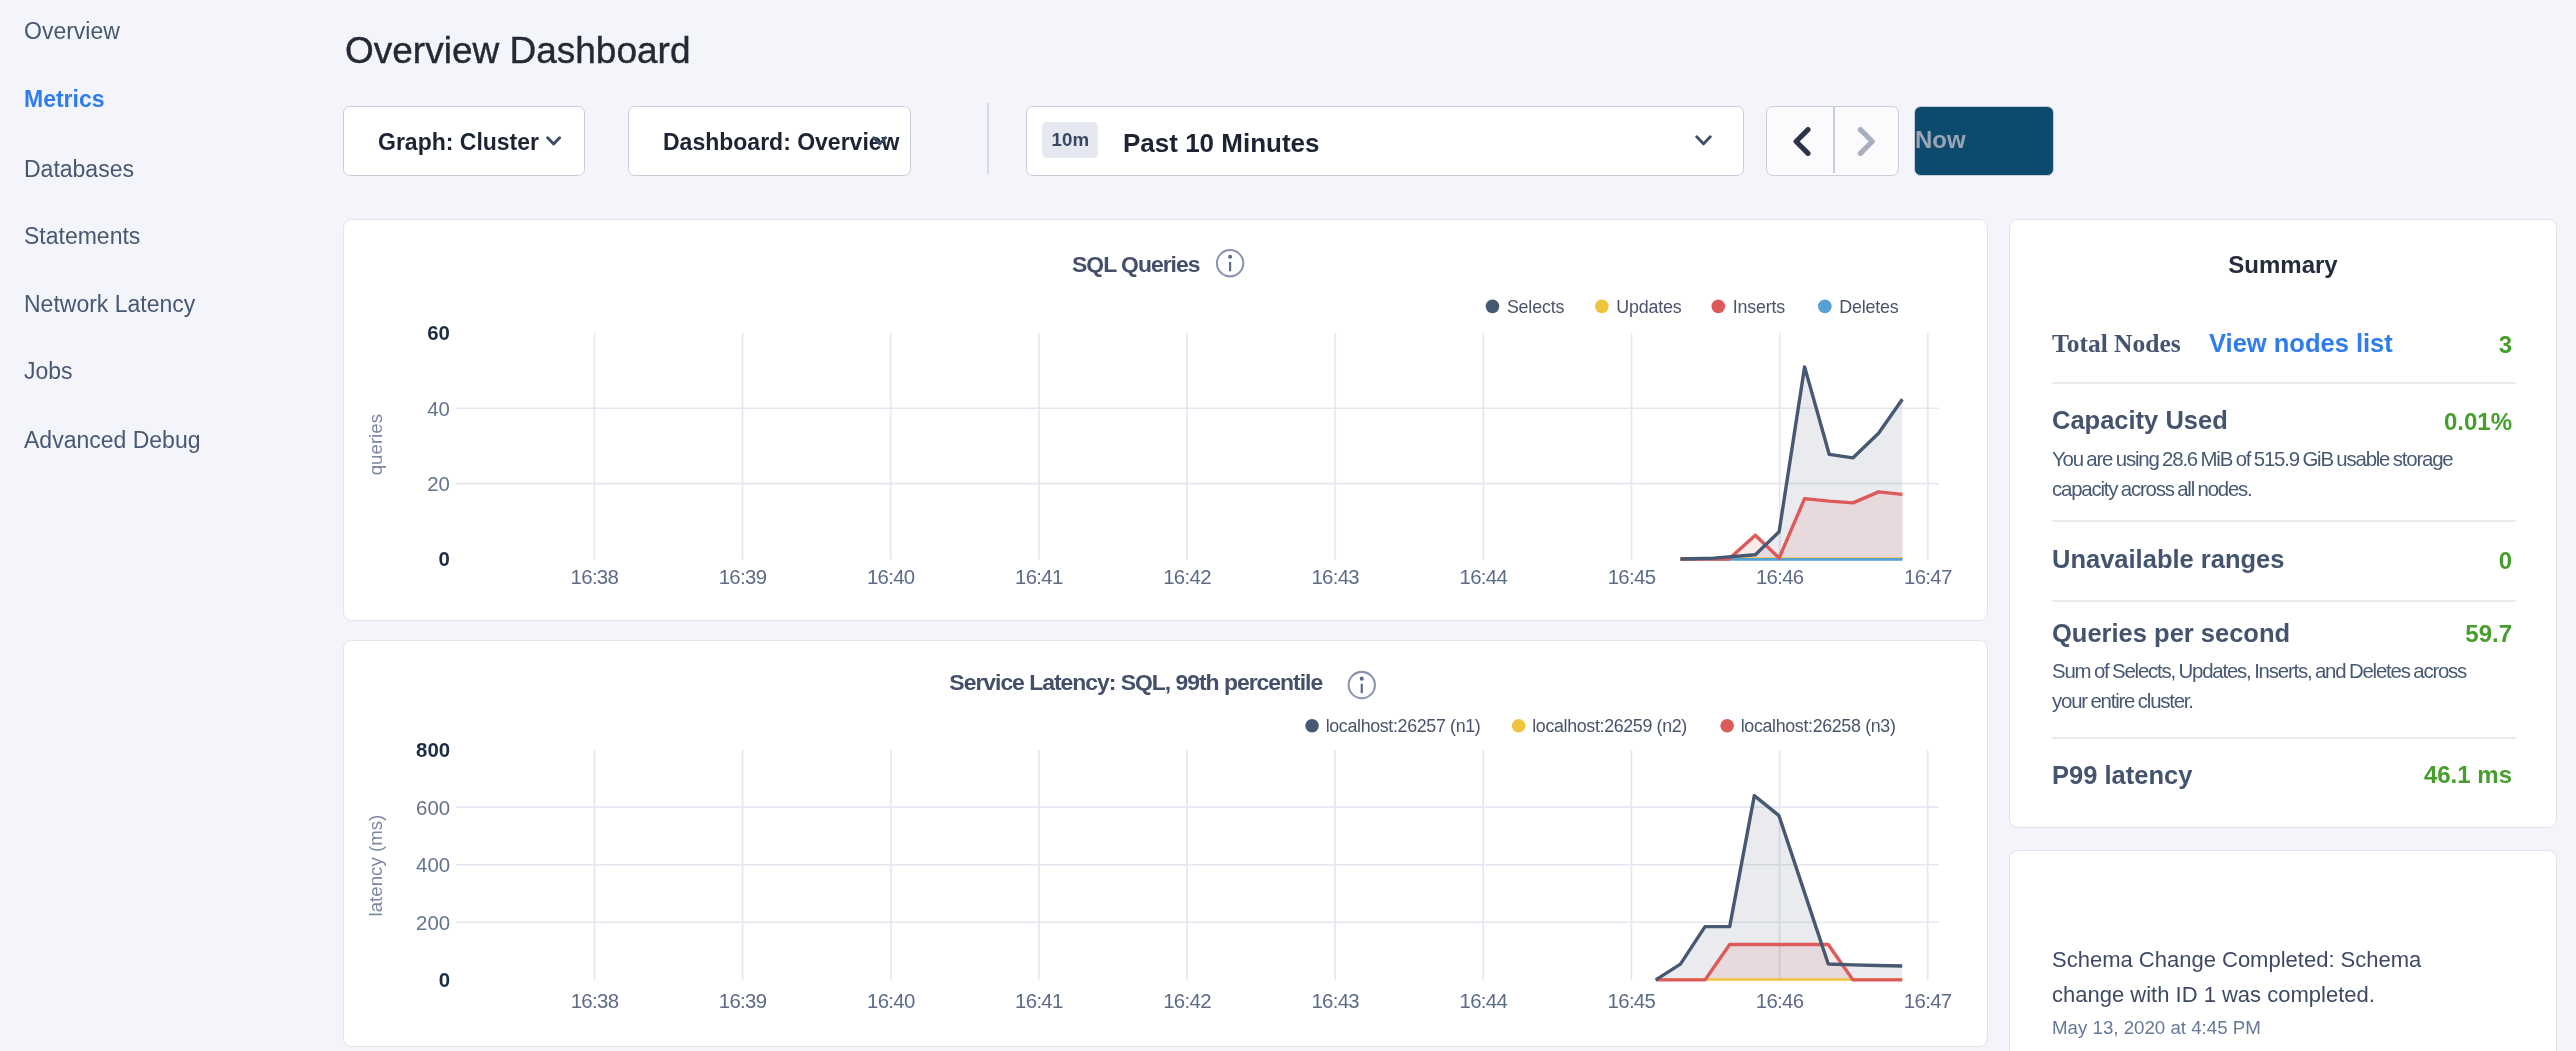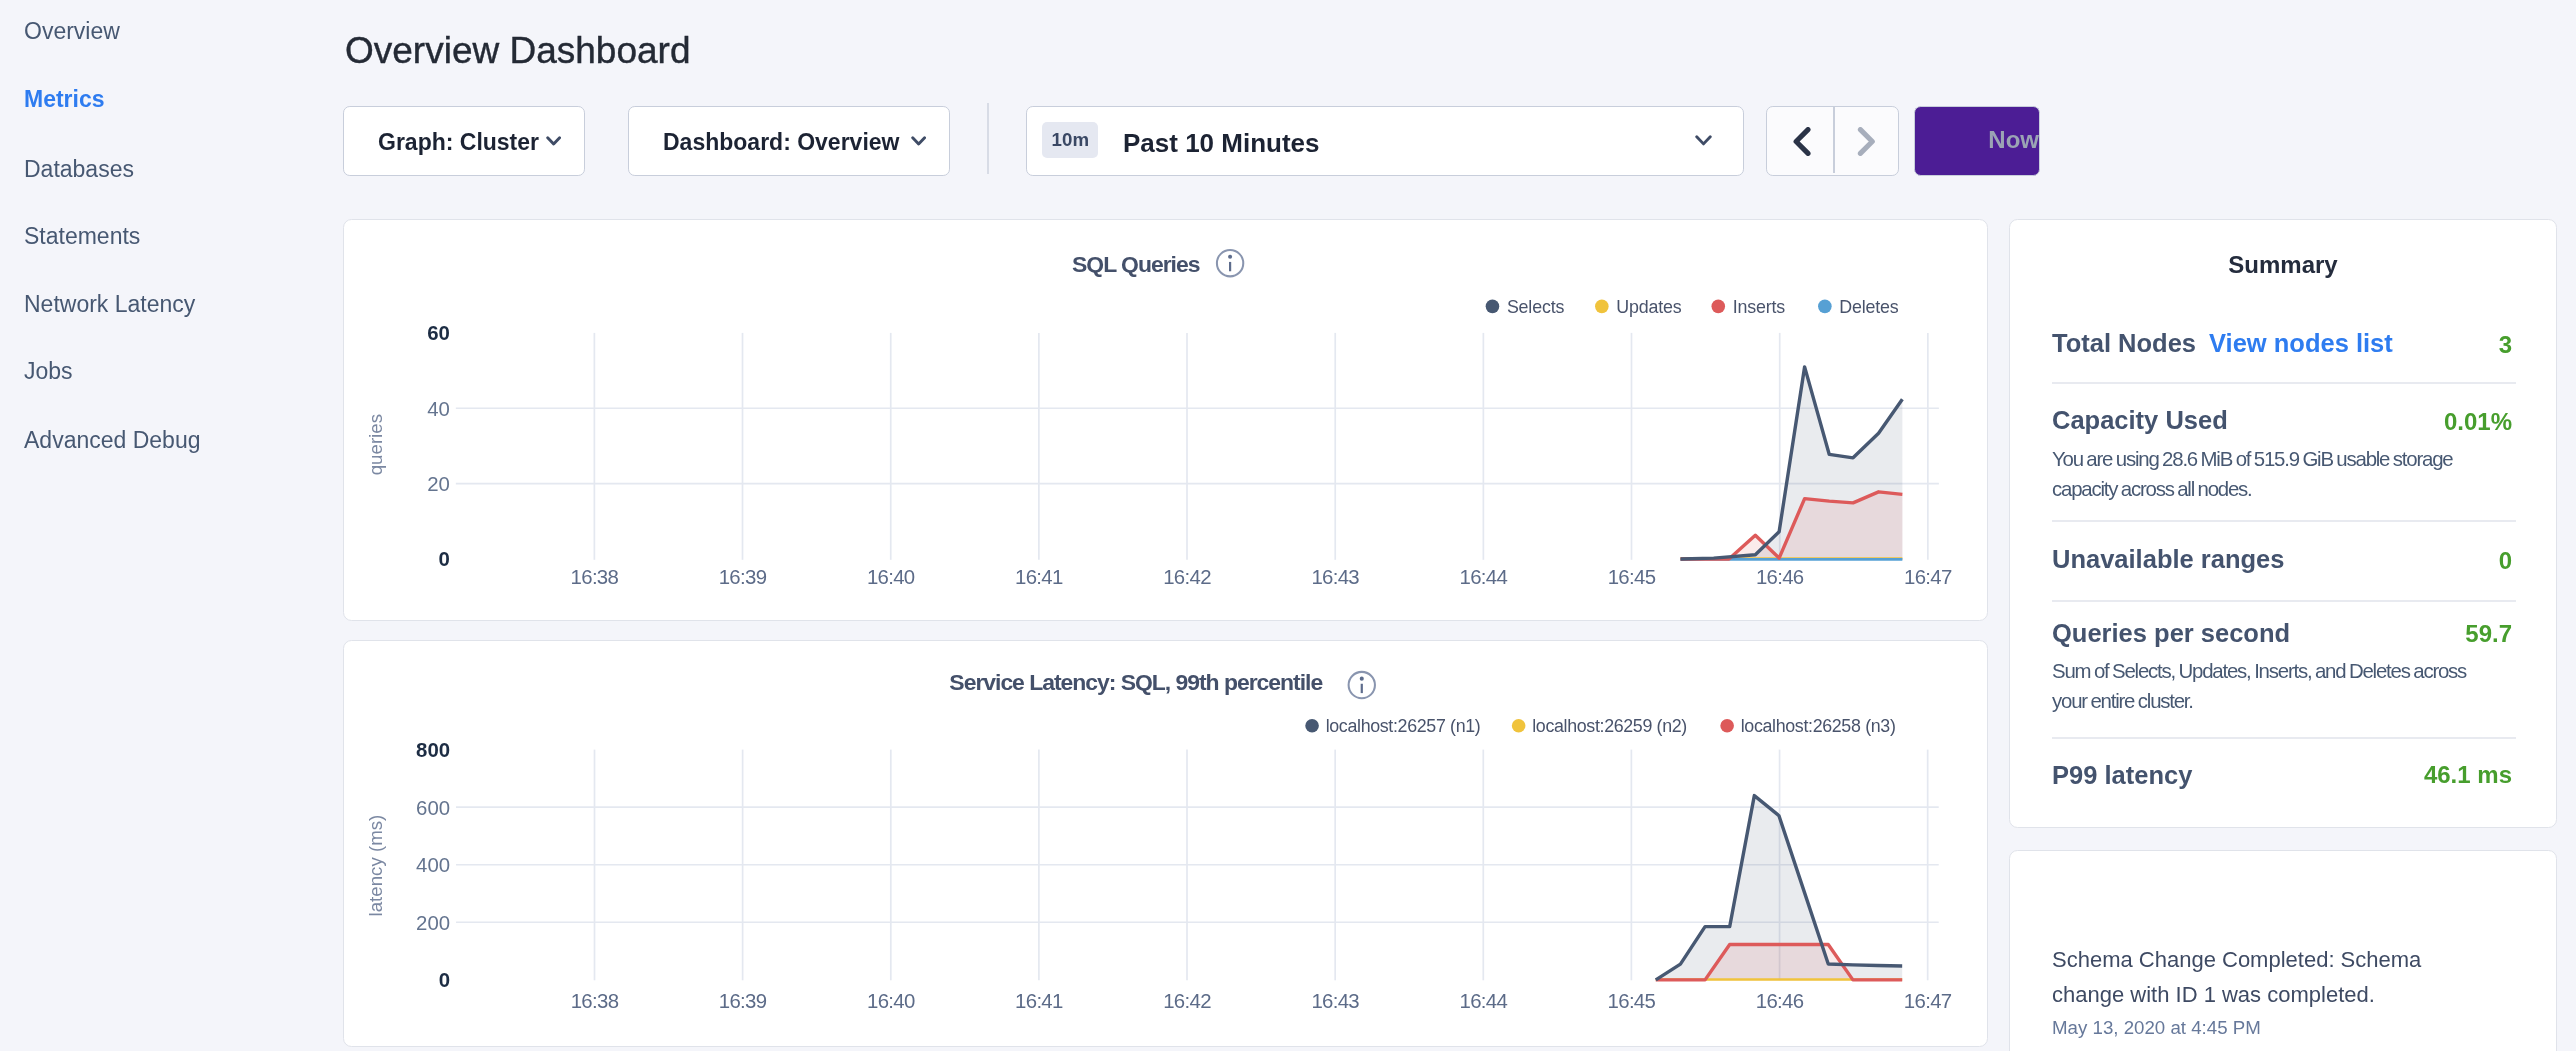--- a/index.html
+++ b/index.html
@@ -24,21 +24,21 @@
 <div class="nav" style="top:429px;">Advanced Debug</div>
 
 <div class="abs" style="left:345px; top:32px; font-size:37px; line-height:37px; color:#242a35; font-weight:400; -webkit-text-stroke:0.4px #242a35;">Overview Dashboard</div>
 
 <div class="ctl" style="left:343px; top:106px; width:242px; height:70px;padding-left:20px;">
   <div class="abs bold" style="left:34px; top:24px; font-size:23px; line-height:23px; color:#1c2333;">Graph: Cluster</div>
   <svg class="abs" style="right:23px; top:29px;" width="15.3" height="10.2" viewBox="0 0 18 12">
       <path d="M2 2 L9 9.5 L16 2" stroke="#3f4c66" stroke-width="3.4" fill="none" stroke-linecap="round" stroke-linejoin="round"></path>
     </svg>
 </div>
-<div class="ctl" style="left:628px; top:106px; width:322px; height:70px;">
+<div class="ctl" style="left:628px; top:106px; width:283px; height:70px;">
   <div class="abs bold" style="left:34px; top:24px; font-size:23px; line-height:23px; color:#1c2333;">Dashboard: Overview</div>
   <svg class="abs" style="right:23px; top:29px;" width="15.3" height="10.2" viewBox="0 0 18 12">
       <path d="M2 2 L9 9.5 L16 2" stroke="#3f4c66" stroke-width="3.4" fill="none" stroke-linecap="round" stroke-linejoin="round"></path>
     </svg>
 </div>
 <div class="abs" style="left:987px; top:103px; width:1.7px; height:71px; background:#d8dce6;"></div>
 <div class="ctl" style="left:1026px; top:106px; width:718px; height:70px;">
   <div class="abs" style="left:15.3px; top:15.3px; width:56px; height:36px; background:#e5e8f1; border-radius:5.1px; text-align:center;">
     <span class="bold" style="font-size:18.7px; line-height:36px; color:#3a4864;">10m</span>
   </div>
@@ -49,21 +49,21 @@
 </div>
 <div class="ctl" style="left:1766px; top:106px; width:133px; height:70px; background:#fbfbfd;">
   <div class="abs" style="left:66px; top:0; width:1.7px; height:66px; background:#c8cedb;"></div>
   <svg class="abs" style="left:24px; top:19.6px;" width="20.4" height="29" viewBox="0 0 24 34">
       <path d="M20 3 L6 17 L20 31" stroke="#2a3347" stroke-width="6" fill="none" stroke-linecap="round" stroke-linejoin="round"></path>
     </svg>
   <svg class="abs" style="left:90px; top:19.6px;" width="20.4" height="29" viewBox="0 0 24 34">
       <path d="M4 3 L18 17 L4 31" stroke="#a7aebc" stroke-width="6" fill="none" stroke-linecap="round" stroke-linejoin="round"></path>
     </svg>
 </div>
-<div class="ctl" style="left:1914px; top:106px; width:126px; height:70px; background:#4c1d95; text-align:right;">
+<div class="ctl" style="left:1914px; top:106px; width:140px; height:70px; background:#0c4a6e; text-align:left;">
   <span class="bold" style="font-size:24px; line-height:66px; color:#9ba4b4;">Now</span>
 </div>
 
 <div class="panel" style="left:343px; top:219px; width:1645px; height:402px;"></div>
 <svg class="abs" style="left:343px; top:219px;" width="1645" height="402" viewBox="0 0 1934 473">
   <g stroke="#e4e8f0" stroke-width="2">
     <line x1="295" y1="134" x2="295" y2="401"></line>
     <line x1="469.3" y1="134" x2="469.3" y2="401"></line>
     <line x1="643.7" y1="134" x2="643.7" y2="401"></line>
     <line x1="818" y1="134" x2="818" y2="401"></line>
@@ -173,21 +173,21 @@
   <path d="M1544 400 L1573 381.4 L1602 337.3 L1631 337.3 L1660 183.1 L1689 206.8 L1718 294.1 L1747 381.4 L1776 382.4 L1805 383.1 L1834 383.7 L1834 400.5 L1544 400.5 Z" fill="rgba(71,88,114,0.12)" stroke="none"></path>
   <path d="M1544 400 L1602 400 L1631 358.3 L1747 358.3 L1776 400 L1834 400 L1834 400.5 L1544 400.5 Z" fill="rgba(221,90,90,0.12)" stroke="none"></path>
   <polyline points="1544,399.5 1834,399.5" fill="none" stroke="#f0c33c" stroke-width="3"></polyline>
   <polyline points="1544,400 1602,400 1631,358.3 1747,358.3 1776,400 1834,400" fill="none" stroke="#dd5a5a" stroke-width="4" stroke-linejoin="round"></polyline>
   <polyline points="1544,400 1573,381.4 1602,337.3 1631,337.3 1660,183.1 1689,206.8 1718,294.1 1747,381.4 1776,382.4 1805,383.1 1834,383.7" fill="none" stroke="#475872" stroke-width="4" stroke-linejoin="round"></polyline>
 </svg>
 
 <div class="panel" style="left:2009px; top:219px; width:548px; height:609px;">
   <div class="abs bold" style="left:0; top:33px; width:100%; text-align:center; font-size:24px; line-height:24px; color:#242c3d;">Summary</div>
 
-  <div class="abs bold" style="left:42px; top:111px; font-size:25.5px; line-height:25.5px; color:#44536e;">Total Nodes</div>
+  <div class="abs bold" style="left:42px; top:111px; font-size:25.5px; line-height:25.5px; color:#44536e;font-family:Liberation Serif, serif;">Total Nodes</div>
   <div class="abs bold" style="left:199px; top:111px; font-size:25.5px; line-height:25.5px; color:#2e7cf0;">View nodes list</div>
   <div class="abs bold" style="right:44px; top:113px; font-size:24px; line-height:24px; color:#479e2d;">3</div>
   <div class="abs" style="left:42px; top:162px; width:464px; height:1.7px; background:#e8eaf0;"></div>
 
   <div class="abs bold" style="left:42px; top:188px; font-size:25.5px; line-height:25.5px; color:#44536e;">Capacity Used</div>
   <div class="abs bold" style="right:44px; top:190px; font-size:24px; line-height:24px; color:#479e2d;">0.01%</div>
   <div class="abs" style="left:42px; top:224px; width:425px; font-size:20.4px; line-height:30px; letter-spacing:-1.2px; word-spacing:-0.9px; color:#475872;">You are using 28.6 MiB of 515.9 GiB usable storage capacity across all nodes.</div>
   <div class="abs" style="left:42px; top:300px; width:464px; height:1.7px; background:#e8eaf0;"></div>
 
   <div class="abs bold" style="left:42px; top:327px; font-size:25.5px; line-height:25.5px; color:#44536e;">Unavailable ranges</div>

